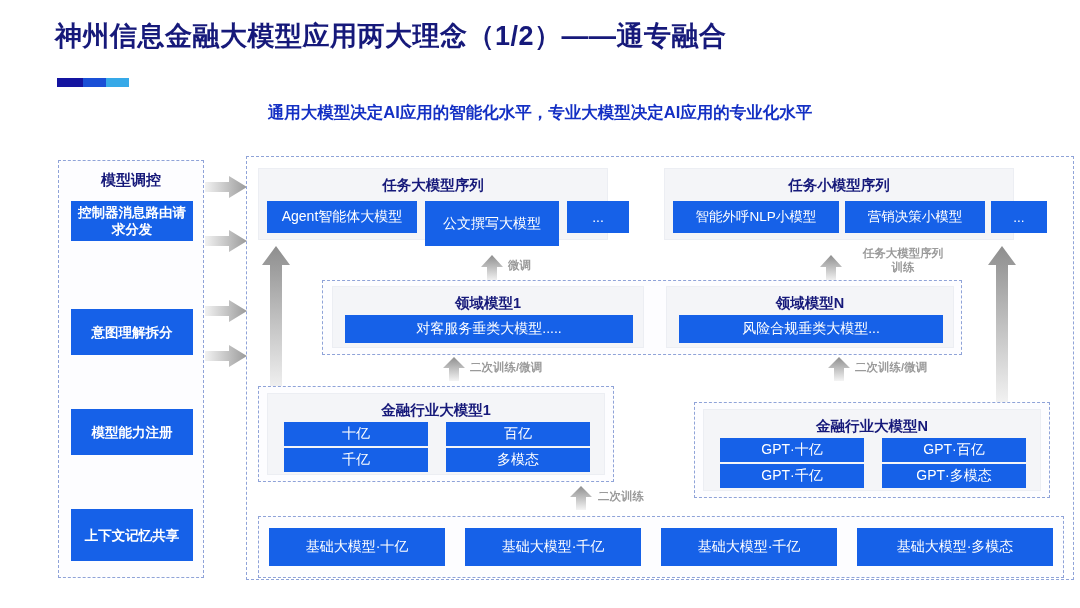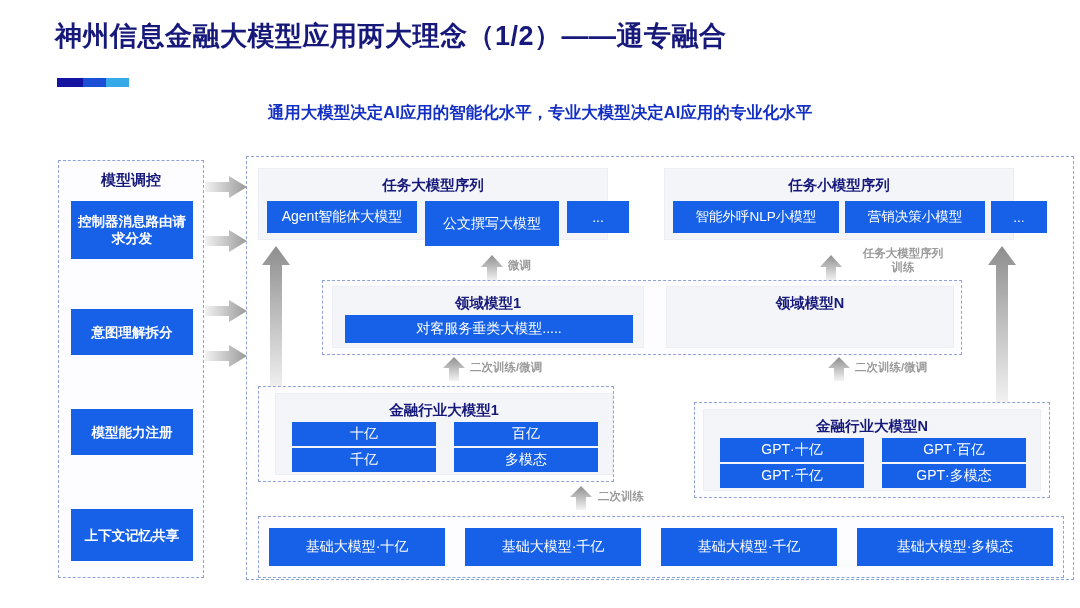--- a/index.html
+++ b/index.html
@@ -107,21 +107,21 @@
 
 <div class="page">
 
   <div class="title">神州信息金融大模型应用两大理念（1/2）——通专融合</div>
   <div class="accent-bar"></div>
   <div class="subtitle">通用大模型决定AI应用的智能化水平，专业大模型决定AI应用的专业化水平</div>
 
 
   <div class="dashed" id="control-col">
     <div class="col-title">模型调控</div>
-    <div class="ctl-box" style="top:40px;height:58px;">控制器消息路由请求分发</div>
+    <div class="ctl-box" style="top:40px;height:40px;">控制器消息路由请求分发</div>
     <div class="ctl-box" style="top:148px;height:46px;">意图理解拆分</div>
     <div class="ctl-box" style="top:248px;height:46px;">模型能力注册</div>
     <div class="ctl-box" style="top:348px;height:52px;">上下文记忆共享</div>
   </div>
 
   <svg class="arrow-r" style="left:205px; top:176px;" viewBox="0 0 42 22">
     <defs>
         <linearGradient id="gr1" x1="0" y1="0" x2="1" y2="0">
           <stop offset="0" stop-color="#f2f2f2"></stop>
           <stop offset="1" stop-color="#9a9a9a"></stop>
@@ -183,34 +183,35 @@
 
   <div class="dashed" style="left:322px; top:280px; width:640px; height:75px;"></div>
 
   <div class="panel" style="left:332px; top:286px; width:312px; height:62px;">
     <div class="panel-title">领域模型1</div>
     <div class="blue" style="left:12px; top:28px; width:288px; height:28px;">对客服务垂类大模型.....</div>
   </div>
 
   <div class="panel" style="left:666px; top:286px; width:288px; height:62px;">
     <div class="panel-title">领域模型N</div>
+    <div class="blue" style="left:12px; top:28px; width:264px; height:28px;">风险合规垂类大模型...</div>
   </div>
 
   <svg class="varrow" style="left:443px; top:357px; width:22px; height:24px;" viewBox="0 0 22 24">
     <path d="M11 0 L22 11 H16 V24 H6 V11 H0 Z" fill="url(#gv1)"></path>
   </svg>
   <div class="flow-label" style="left:470px; top:360px;">二次训练/微调</div>
 
   <svg class="varrow" style="left:828px; top:357px; width:22px; height:24px;" viewBox="0 0 22 24">
     <path d="M11 0 L22 11 H16 V24 H6 V11 H0 Z" fill="url(#gv1)"></path>
   </svg>
   <div class="flow-label" style="left:855px; top:360px;">二次训练/微调</div>
 
   <div class="dashed" style="left:258px; top:386px; width:356px; height:96px;">
-    <div class="panel" style="left:16px; top:6px; width:338px; height:82px;">
+    <div class="panel" style="left:8px; top:6px; width:338px; height:82px;">
       <div class="panel-title">金融行业大模型1</div>
       <div class="blue" style="left:16px;  top:28px; width:144px; height:24px;">十亿</div>
       <div class="blue" style="left:178px; top:28px; width:144px; height:24px;">百亿</div>
       <div class="blue" style="left:16px;  top:54px; width:144px; height:24px;">千亿</div>
       <div class="blue" style="left:178px; top:54px; width:144px; height:24px;">多模态</div>
     </div>
   </div>
 
   <div class="dashed" style="left:694px; top:402px; width:356px; height:96px;">
     <div class="panel" style="left:8px; top:6px; width:338px; height:82px;">

